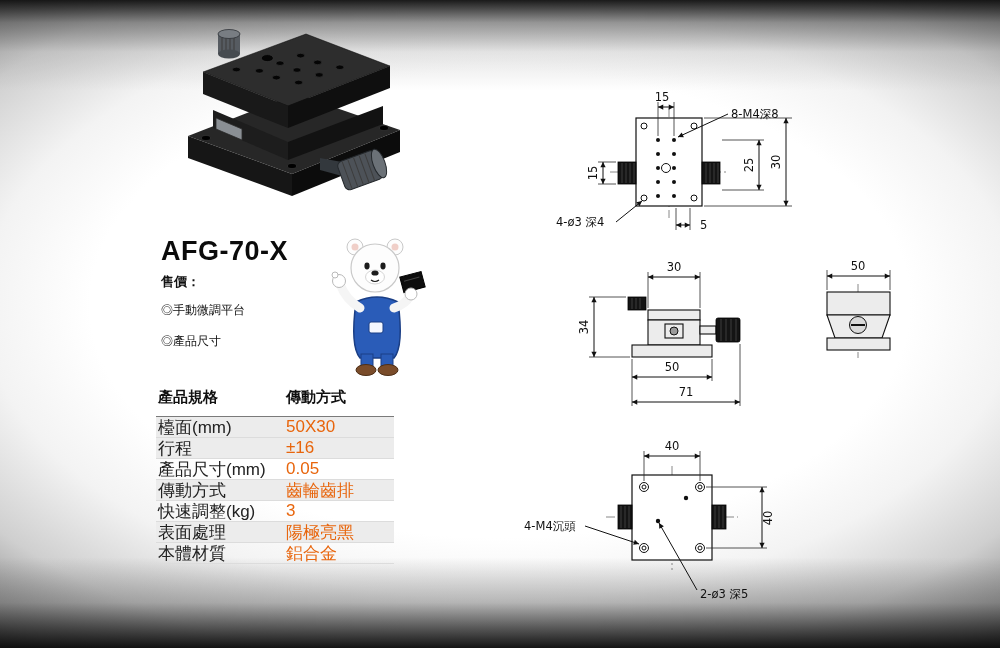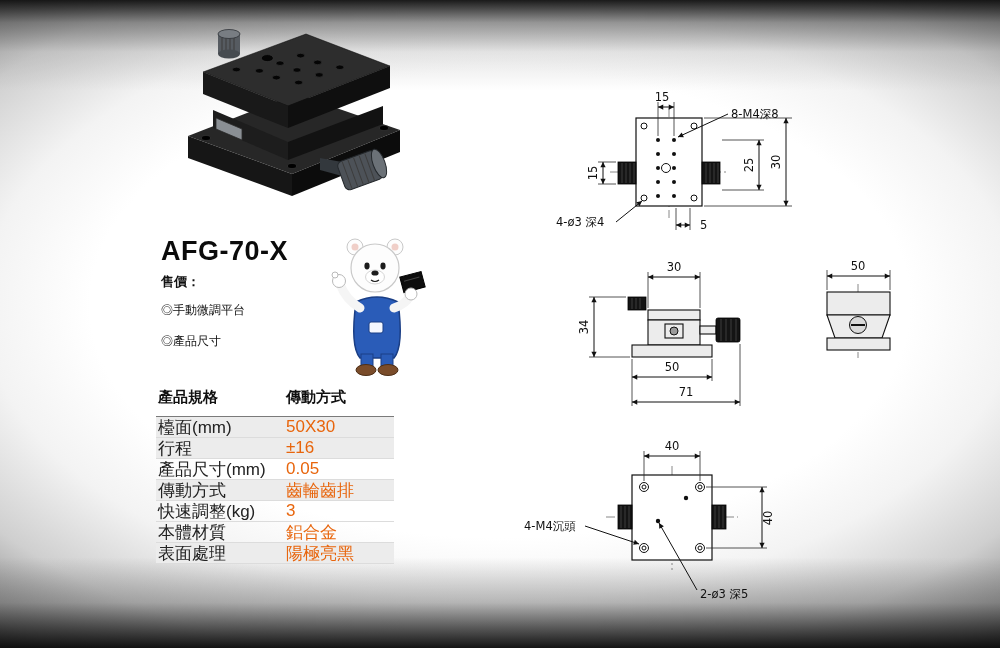--- a/index.html
+++ b/index.html
@@ -151,27 +151,27 @@
       <div class="c2">0.05</div>
     </div>
     <div class="spec-row alt">
       <div class="c1">傳動方式</div>
       <div class="c2">齒輪齒排</div>
     </div>
     <div class="spec-row">
       <div class="c1">快速調整(kg)</div>
       <div class="c2">3</div>
     </div>
+    <div class="spec-row alt">
+      <div class="c1">表面處理</div>
+      <div class="c2">陽極亮黑</div>
+    </div>
     <div class="spec-row">
       <div class="c1">本體材質</div>
       <div class="c2">鋁合金</div>
-    </div>
-    <div class="spec-row alt">
-      <div class="c1">表面處理</div>
-      <div class="c2">陽極亮黑</div>
     </div>
   </div>
 
   <svg class="abs" style="left:552px;top:82px" width="260" height="168" viewBox="0 0 260 168">
     <defs>
       <marker id="tv-a" viewBox="0 0 8 8" markerWidth="7" markerHeight="8" refX="6.5" refY="4" orient="auto-start-reverse">
         <path d="M0.5,1 L6.5,4 L0.5,7 Z" fill="#101010"></path>
       </marker>
     </defs>
     <line class="cl" x1="58" y1="90" x2="176" y2="90"></line>

